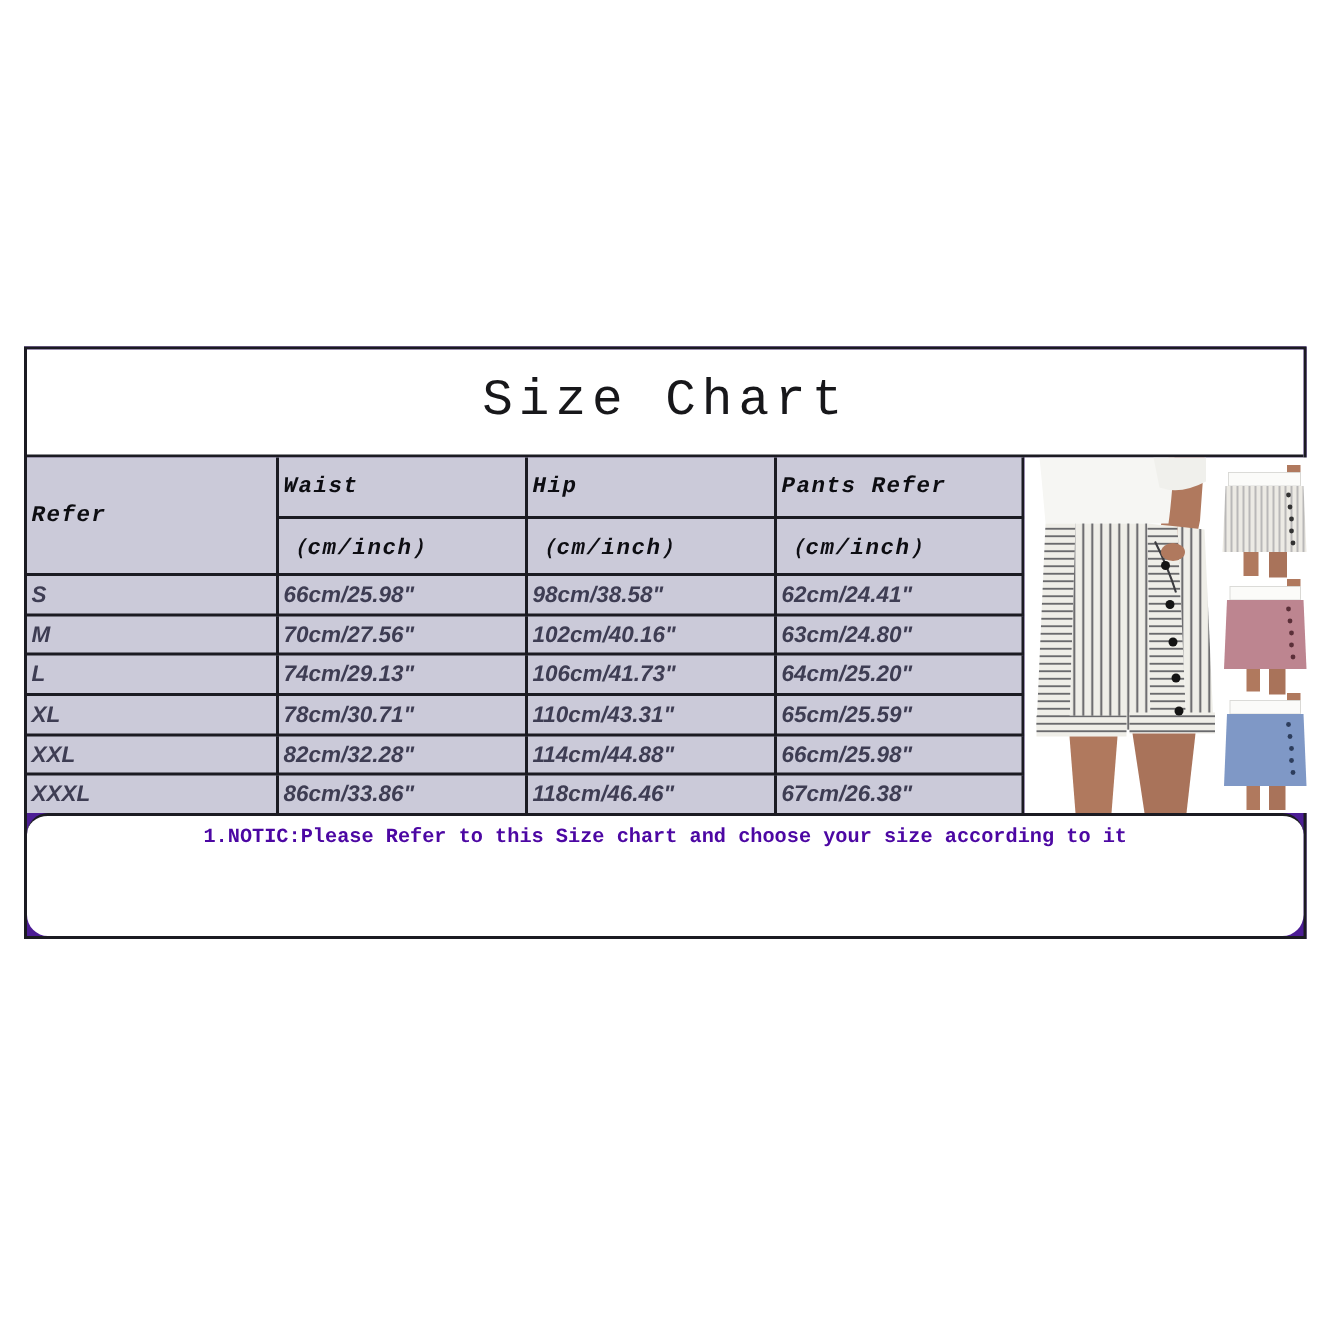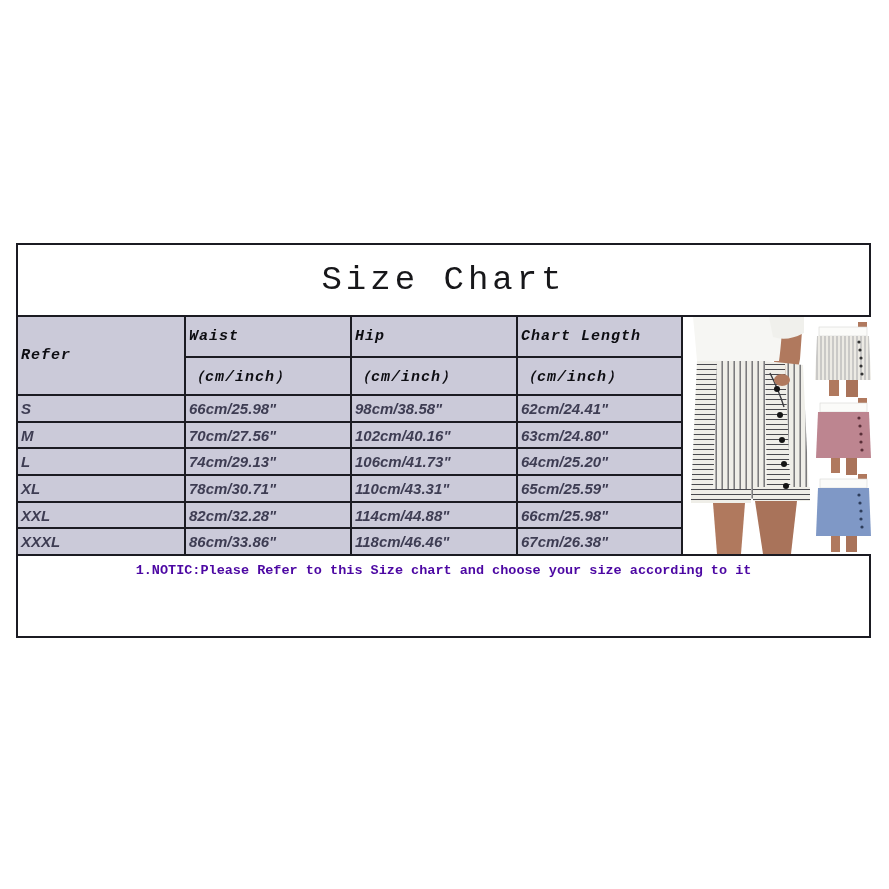--- a/index.html
+++ b/index.html
@@ -7,21 +7,21 @@
     --table-fill:#cbcad9;
     --cell-text:#3e3d53;
     --note-text:#4c07a3;
   }
   html,body{margin:0;padding:0;}
   body{
     width:889px;height:889px;position:relative;background:#ffffff;
     font-family:"Liberation Sans",sans-serif;overflow:hidden;
   }
   .panel{
-    position:absolute;left:16px;top:243px;width:855px;height:395px;
+    position:absolute;left:16px;top:231px;width:855px;height:395px;
     border:2px solid var(--border);box-sizing:border-box;background:#4c1d95;
   }
   .title-area{
     height:72px;display:flex;align-items:center;justify-content:center;
     border-bottom:2px solid var(--border);box-sizing:border-box;background:#fff;
   }
   .title-area h1{
     margin:0;font-family:"Liberation Mono","DejaVu Sans Mono",monospace;
     font-size:34px;font-weight:500;letter-spacing:4px;color:#17171a;
   }
@@ -44,21 +44,21 @@
   .size-table thead tr.hrow2 th{height:30px;}
   .size-table td{
     font-family:"Liberation Sans",sans-serif;
     font-size:15px;font-weight:bold;color:var(--cell-text);
   }
   .photo-cell{
     width:191px;height:237px;background:#fff;position:relative;flex:none;
   }
   .notes{
     height:82px;border-top:2px solid var(--border);box-sizing:border-box;
-    background:#fff;text-align:center;padding-top:5px;
+    background:#fff;text-align:center;padding-top:5px;border-radius:14px;
   }
   .note-line{
     font-family:"Liberation Mono","DejaVu Sans Mono",monospace;
     font-size:13.5px;font-weight:bold;color:var(--note-text);line-height:19px;
     white-space:nowrap;
   }
 </style>
 </head>
 <body>
 
@@ -75,21 +75,21 @@
         <col style="width:167px">
           <col style="width:166px">
           <col style="width:166px">
           <col style="width:165px">
       </colgroup>
       <thead>
         <tr class="hrow1">
           <th rowspan="2">Refer</th>
           <th>Waist</th>
           <th>Hip</th>
-          <th>Chart Length</th>
+          <th>Pants Refer</th>
         </tr>
         <tr class="hrow2">
           <th>（cm/inch）</th>
           <th>（cm/inch）</th>
           <th>（cm/inch）</th>
         </tr>
       </thead>
       <tbody>
           <tr>
             <td>S</td>

